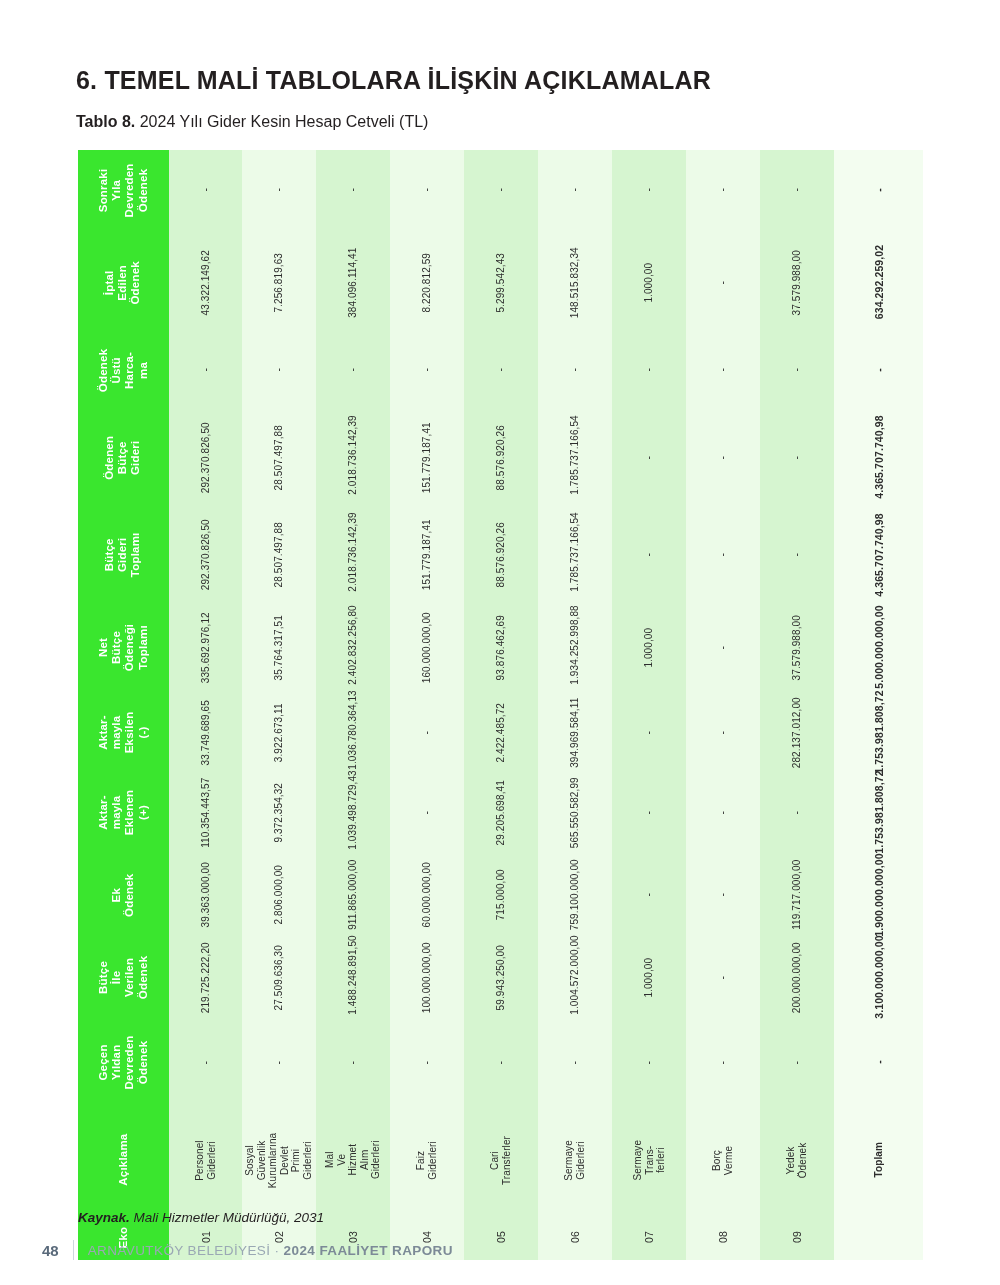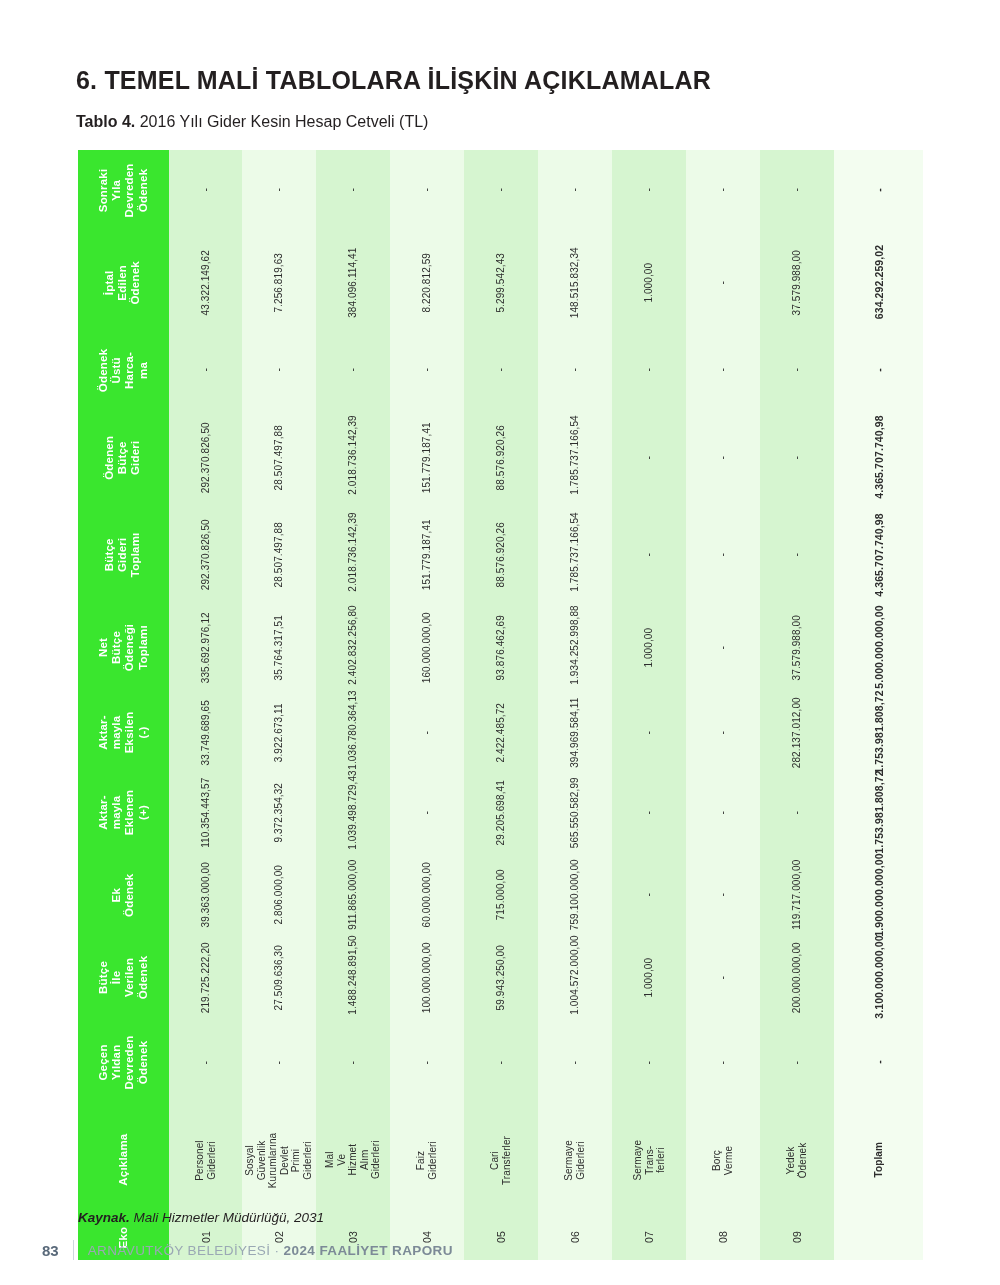--- a/index.html
+++ b/index.html
@@ -139,21 +139,21 @@
     white-space: nowrap;
   }
   .footer .footer-text .ft-bold { color: #7c8a97; font-weight: bold; }
 </style>
 </head>
 <body>
 
 <div class="page-heading">6. TEMEL MALİ TABLOLARA İLİŞKİN AÇIKLAMALAR</div>
 
 <div class="table-caption">
-  <span class="cap-strong">Tablo 4.</span><span class="cap-rest"> 2016 Yılı Gider Kesin Hesap Cetveli (TL)</span>
+  <span class="cap-strong">Tablo 8.</span><span class="cap-rest"> 2024 Yılı Gider Kesin Hesap Cetveli (TL)</span>
 </div>
 
 <div class="table-wrap">
   <table class="kesin-hesap">
     <tbody id="table-body">
         <tr style="height: 80px;">
           <td class="hdr">
             <span class="rot">Sonraki<br>Yıla<br>Devreden<br>Ödenek</span>
           </td>
           <td class="cell shade-a" style="width: 62px;">
@@ -609,18 +609,18 @@
         </tr>
       </tbody>
   </table>
 </div>
 
 <div class="source-note">
   <span class="src-strong">Kaynak.</span><span> Mali Hizmetler Müdürlüğü, 2031</span>
 </div>
 
 <div class="footer">
-  <span class="page-num">83</span>
+  <span class="page-num">48</span>
   <span class="sep"></span>
   <span class="footer-text">
     <span>ARNAVUTKÖY BELEDİYESİ · </span><span class="ft-bold">2024 FAALİYET RAPORU</span>
   </span>
 </div>
 
 </body></html>

